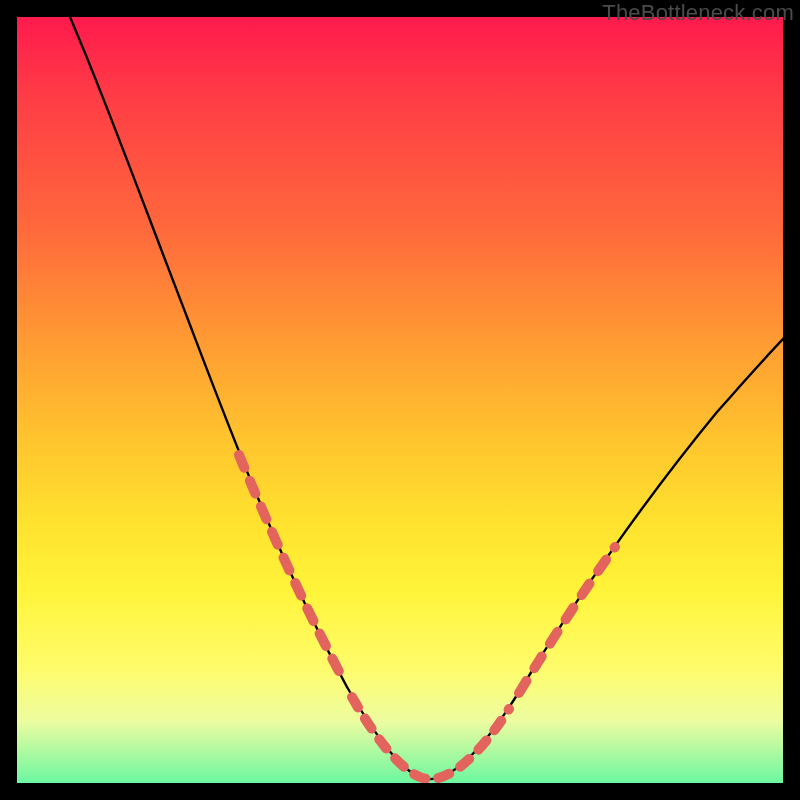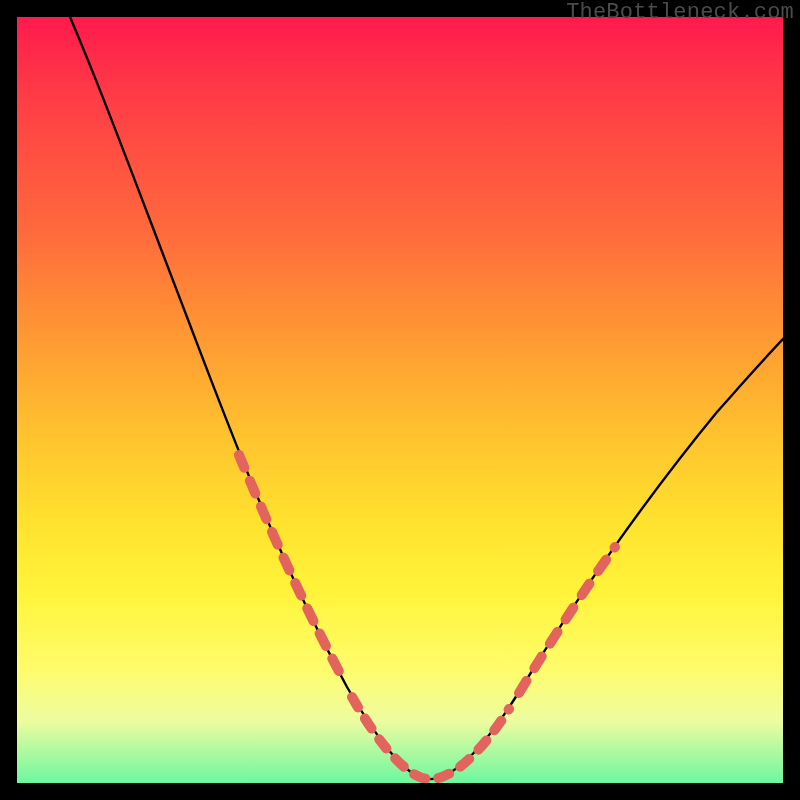--- a/index.html
+++ b/index.html
@@ -8,21 +8,20 @@
     width: 800px;
     height: 800px;
     overflow: hidden;
     font-family: Arial, Helvetica, sans-serif;
   }
   .frame {
     position: relative;
     width: 800px;
     height: 800px;
     background: #000;
-    font-family: Liberation Mono, monospace;
   }
   .plot-area {
     position: absolute;
     left: 17px;
     top: 17px;
     width: 766px;
     height: 766px;
     overflow: hidden;
   }
   .gradient-bg {

